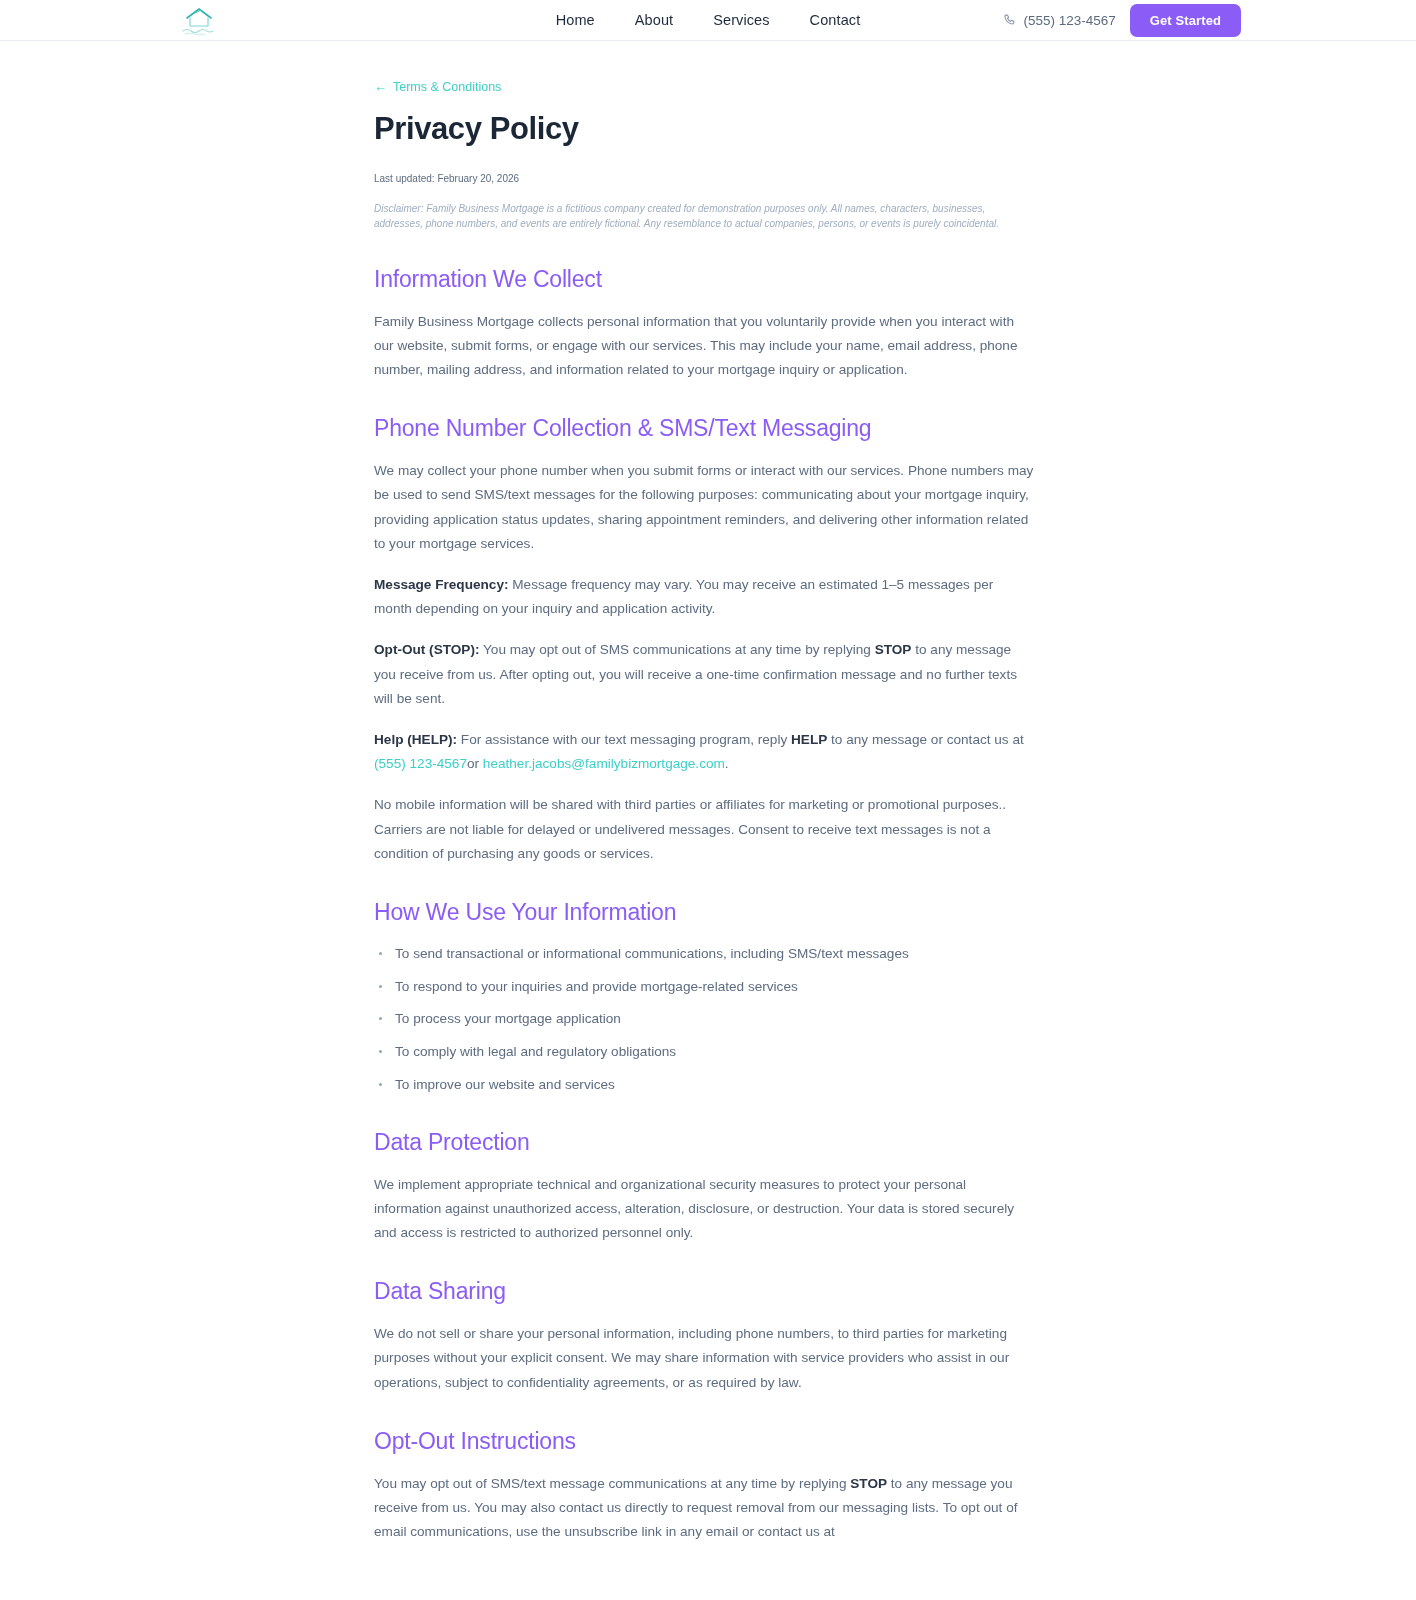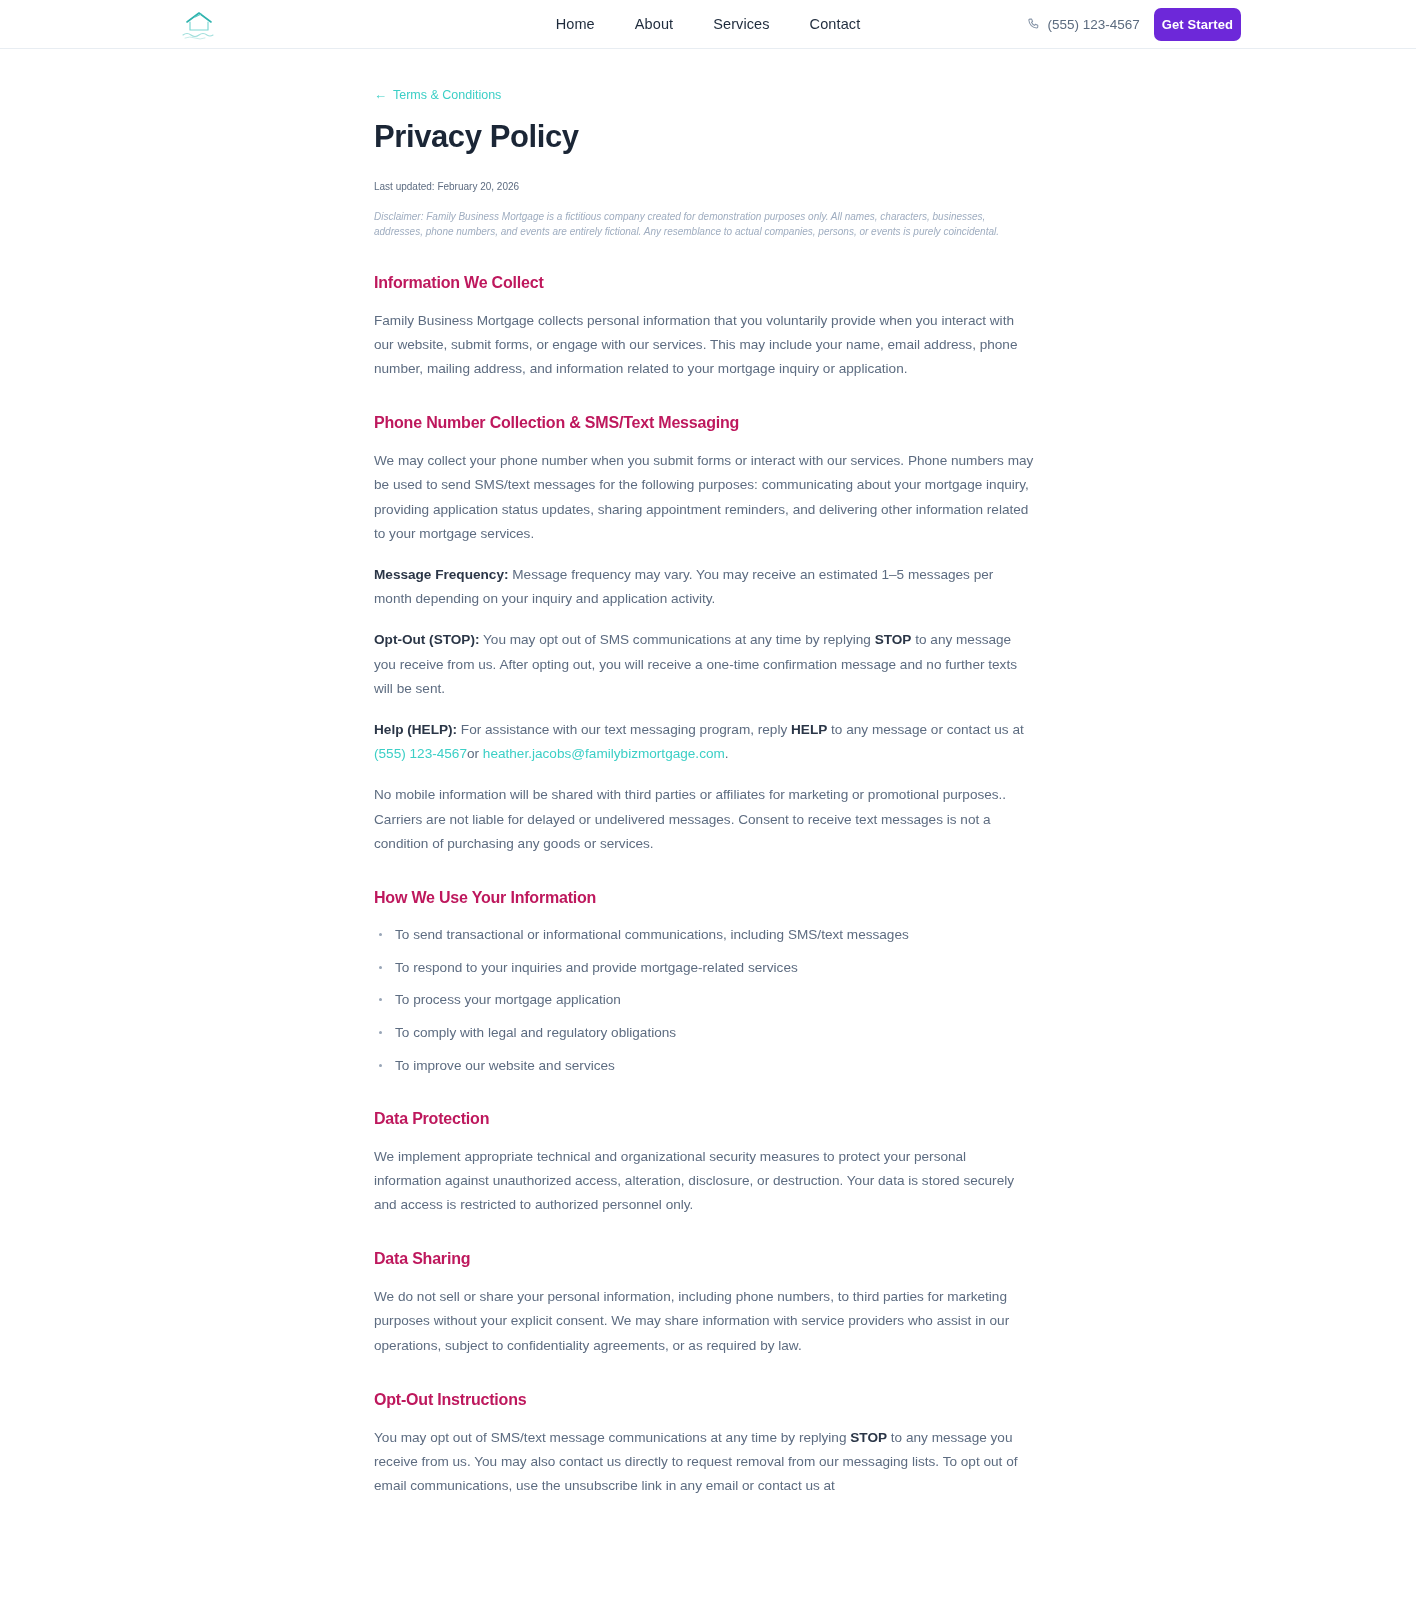--- a/index.html
+++ b/index.html
@@ -9,21 +9,21 @@
     width: 1416px;
     background: #ffffff;
     font-family: "Liberation Sans", sans-serif;
     -webkit-font-smoothing: antialiased;
   }
 
   body { min-height: 1600px; position: relative; }
 
   
   .site-header {
-    height: 49px;
+    height: 41px;
     background: #ffffff;
     border-bottom: 1px solid #e8edf2;
     display: flex;
     align-items: center;
     padding: 0 175px 0 170px;
     position: relative;
   }
 
   .logo {
     width: 58px;
@@ -63,27 +63,27 @@
   .phone-link {
     display: flex;
     align-items: center;
     gap: 7px;
     font-size: 13.5px;
     color: #5b6b7f;
     text-decoration: none;
   }
   .phone-link svg { display: block; }
   .btn-primary {
-    background: #6d28d9;
+    background: #8b5cf6;
     color: #ffffff;
     font-size: 13px;
     font-weight: 700;
     border: none;
     border-radius: 7px;
-    padding: 9px 8px;
+    padding: 9px 20px;
     cursor: pointer;
     letter-spacing: .1px;
     font-family: inherit;
   }
 
   
   .page {
     width: 660px;
     margin: 0 auto;
     padding: 36px 0 60px 0;
@@ -118,23 +118,23 @@
 
   .disclaimer {
     font-size: 10px;
     font-style: italic;
     color: #9fadc0;
     line-height: 1.55;
     margin-bottom: 34px;
   }
 
   h2.section-title {
-    font-size: 16px;
-    color: #be185d;
-    font-weight: 700;
+    font-size: 23px;
+    color: #8b5cf6;
+    font-weight: 400;
     letter-spacing: -0.2px;
     margin-bottom: 17px;
   }
 
   .section { margin-bottom: 33px; }
 
   p.body-text {
     font-size: 13.6px;
     line-height: 1.78;
     color: #5d6c81;

